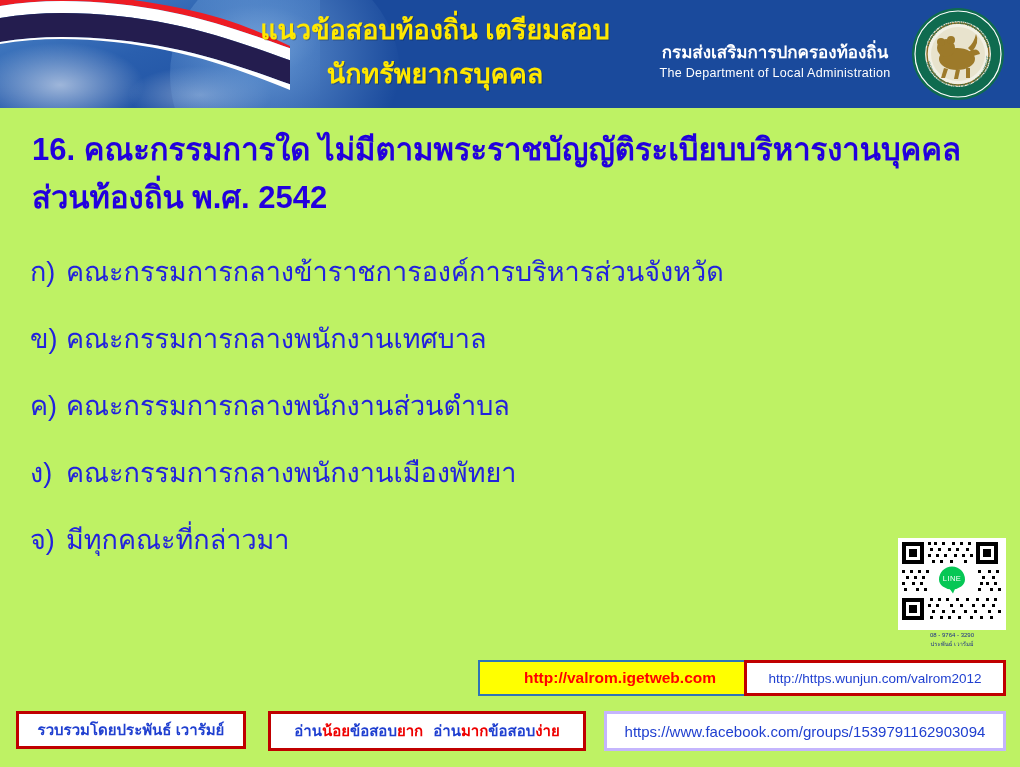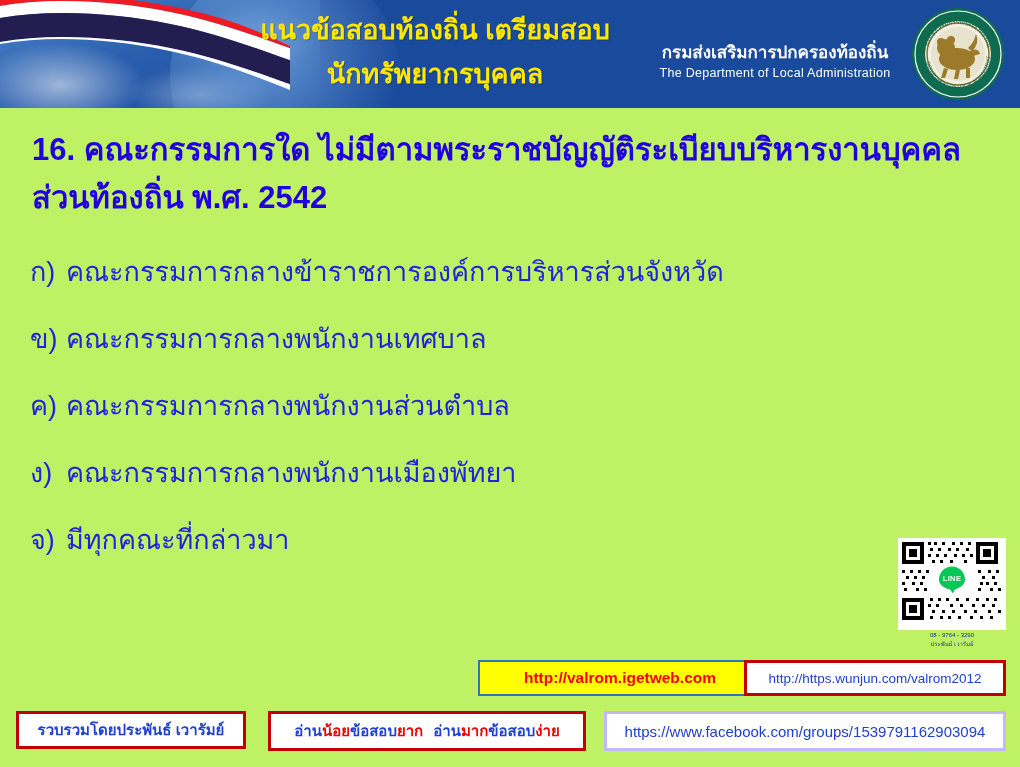--- a/index.html
+++ b/index.html
@@ -158,21 +158,21 @@
     position: absolute;
     bottom: -4px; left: 9px;
     width: 0; height: 0;
     border-left: 5px solid transparent;
     border-right: 3px solid transparent;
     border-top: 7px solid #06c755;
   }
   .qr-line-text {
     color: #ffffff;
     font-size: 7.5px;
-    font-weight: bold;
+    font-weight: normal;
     letter-spacing: 0.4px;
     position: relative;
     z-index: 2;
   }
   .qr-caption {
     font-size: 6px;
     color: #1a2a8a;
     line-height: 8px;
     margin-top: 1px;
     white-space: nowrap;

